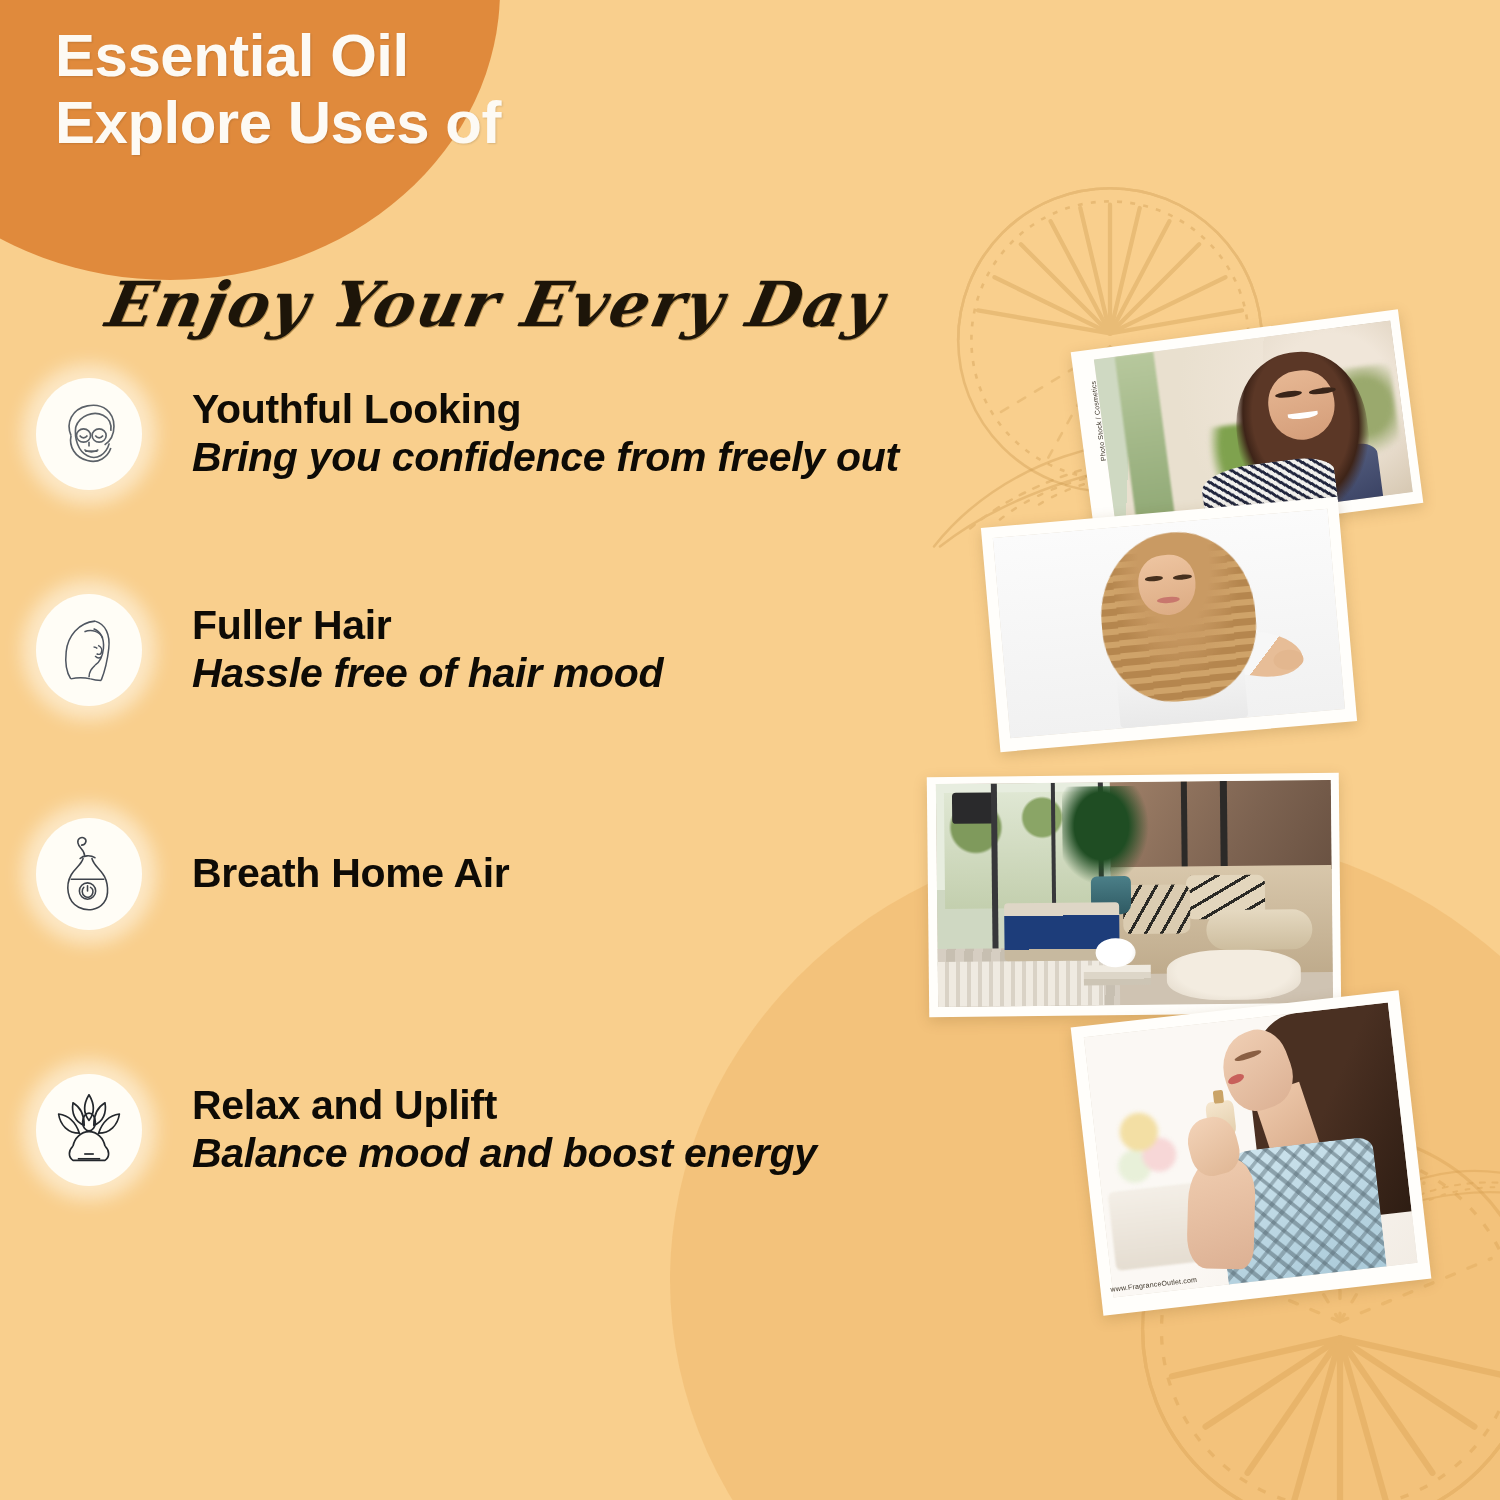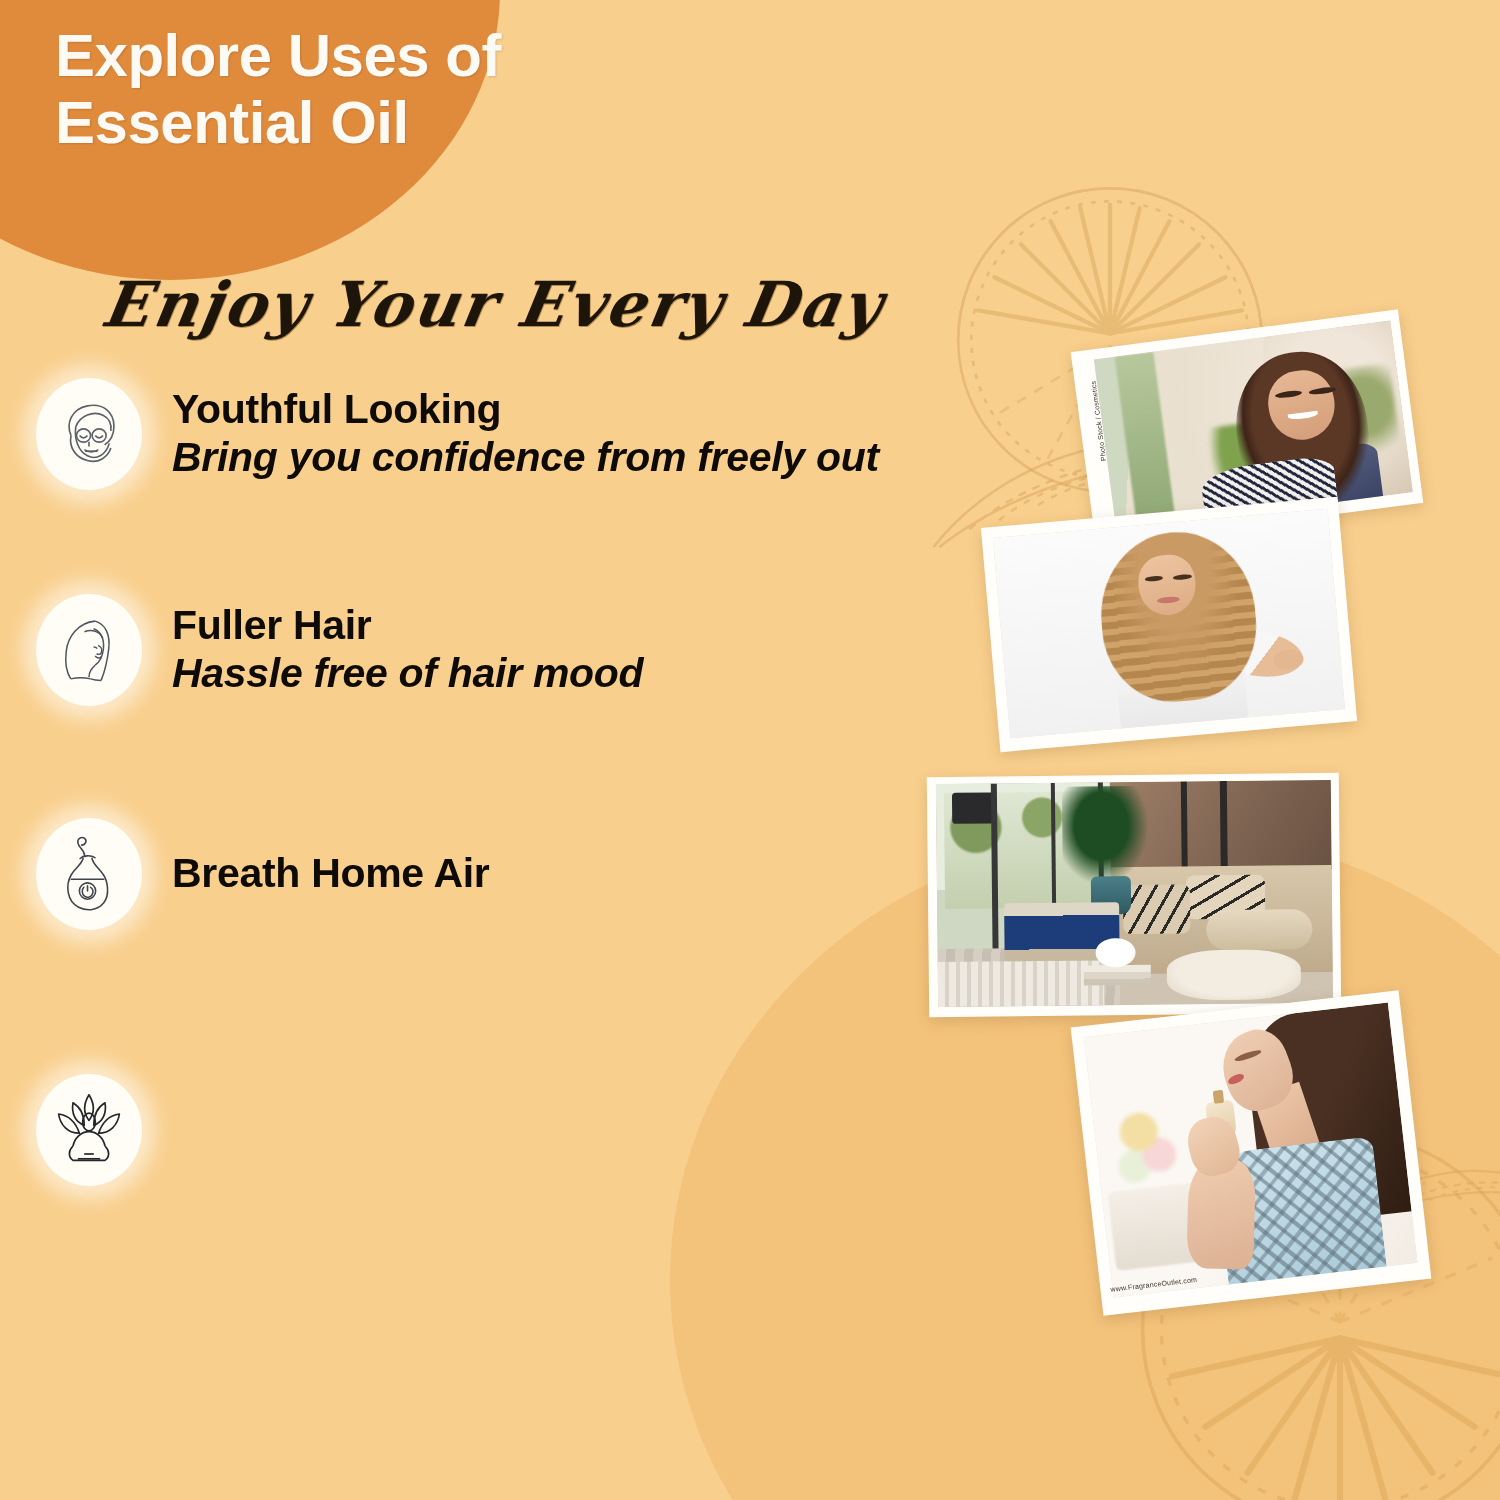--- a/index.html
+++ b/index.html
@@ -79,20 +79,21 @@
   
   .features {
     position:absolute;
     left:0; top:378px;
     width:1050px;
   }
   .feature {
     position:absolute;
     display:flex;
     align-items:center;
+    gap:20px;
   }
   .feature.f1 { top:0px;   left:36px; }
   .feature.f2 { top:216px; left:36px; }
   .feature.f3 { top:440px; left:36px; }
   .feature.f4 { top:696px; left:36px; }
 
   .icon-wrap {
     width:106px; height:112px;
     border-radius:50%;
     background:#fffdf6;
@@ -414,22 +415,22 @@
   <svg class="leafart b" viewBox="0 0 200 110">
     <g fill="none" stroke="#d8a152" stroke-width="1.7" stroke-linecap="round">
       <path d="M6 70 C60 16 140 10 196 48"></path>
       <path d="M8 74 C64 40 140 30 196 54"></path>
       <path d="M36 62 C72 36 120 26 166 38" stroke-dasharray="4 6"></path>
       <path d="M62 56 C88 40 118 34 152 38" stroke-dasharray="3 7"></path>
     </g>
   </svg>
 
   <div class="heading">
+    <div>Essential Oil</div>
     <div>Explore Uses of</div>
-    <div>Essential Oil</div>
   </div>
 
   <div class="tagline">Enjoy Your Every Day</div>
 
   <div class="features">
 
     <div class="feature f1">
       <div class="icon-wrap">
         <svg width="78" height="78" viewBox="0 0 100 100" fill="none" stroke="#5b6168" stroke-width="2.1">
           <path d="M27 52 C20 36 28 18 48 14 C68 10 82 22 82 40 C82 52 76 60 70 64"></path>
@@ -497,20 +498,24 @@
           <path d="M70 16 C72 28 68 40 56 44 C56 32 60 22 70 16 Z"></path>
           <path d="M12 30 C14 44 24 54 38 54 C34 42 26 32 12 30 Z"></path>
           <path d="M88 30 C86 44 76 54 62 54 C66 42 74 32 88 30 Z"></path>
           <ellipse cx="50" cy="40" rx="8" ry="11"></ellipse>
           <path d="M50 52 C40 52 32 60 30 70"></path>
           <path d="M50 52 C60 52 68 60 70 70"></path>
           <path d="M30 70 C24 76 24 84 30 88 H70 C76 84 76 76 70 70"></path>
           <path d="M36 86 H64"></path>
           <path d="M44 80 H56"></path>
         </svg>
+      </div>
+      <div class="feature-text">
+        <div class="feature-title">Relax and Uplift</div>
+        <div class="feature-sub">Balance mood and boost energy</div>
       </div>
     </div>
   </div>
 
   <div class="photo p3">
     <div class="inner">
       <div class="scene">
         <div class="s3-bg"></div>
         <div class="s3-window"></div>
         <div class="s3-garden"></div>

